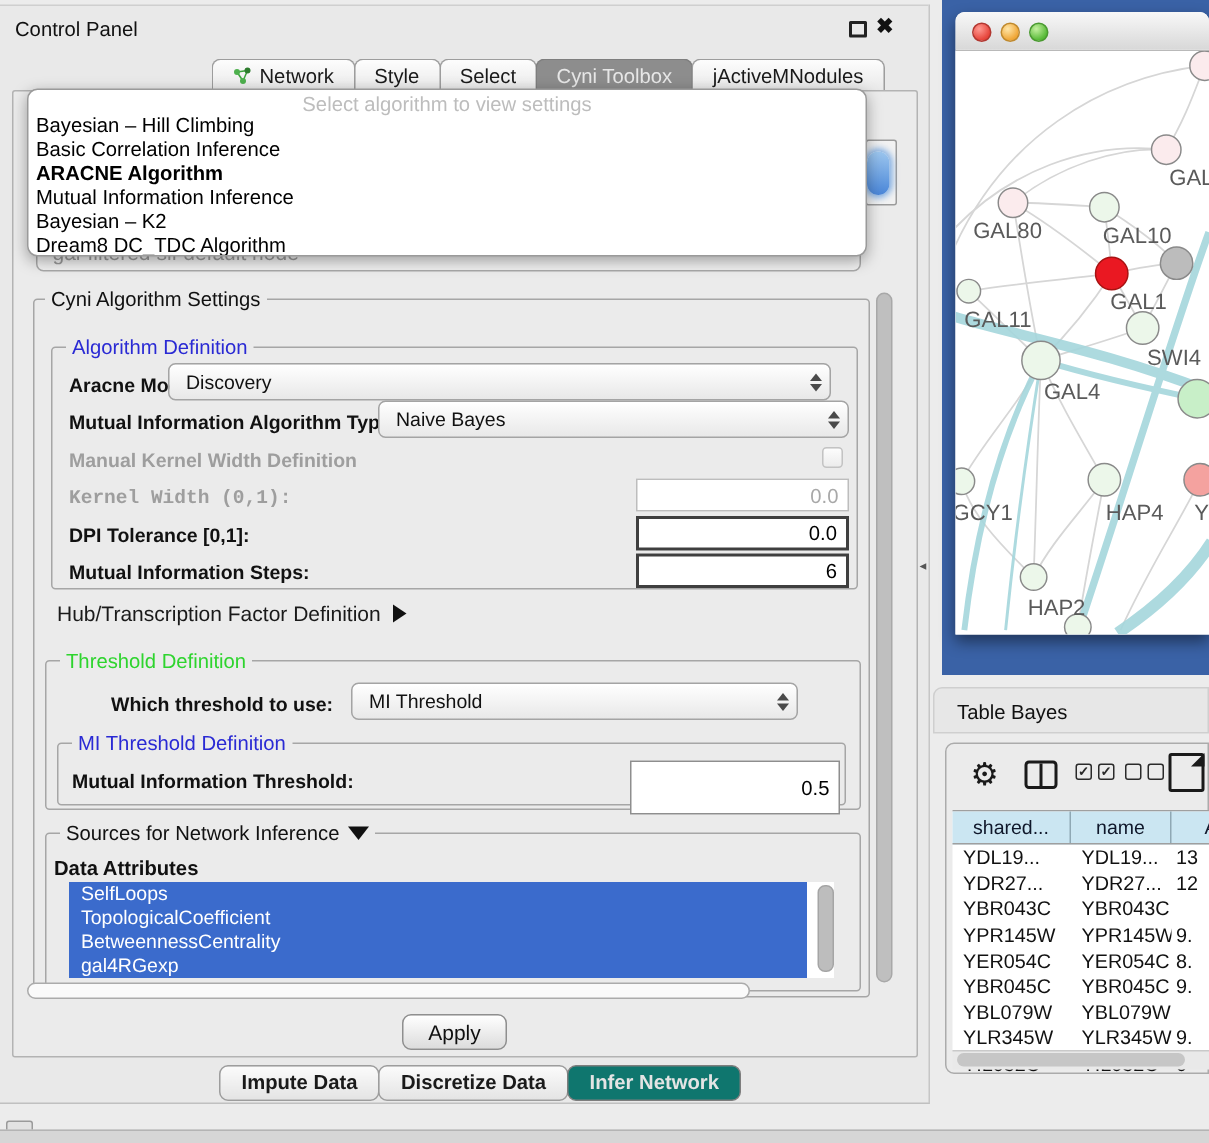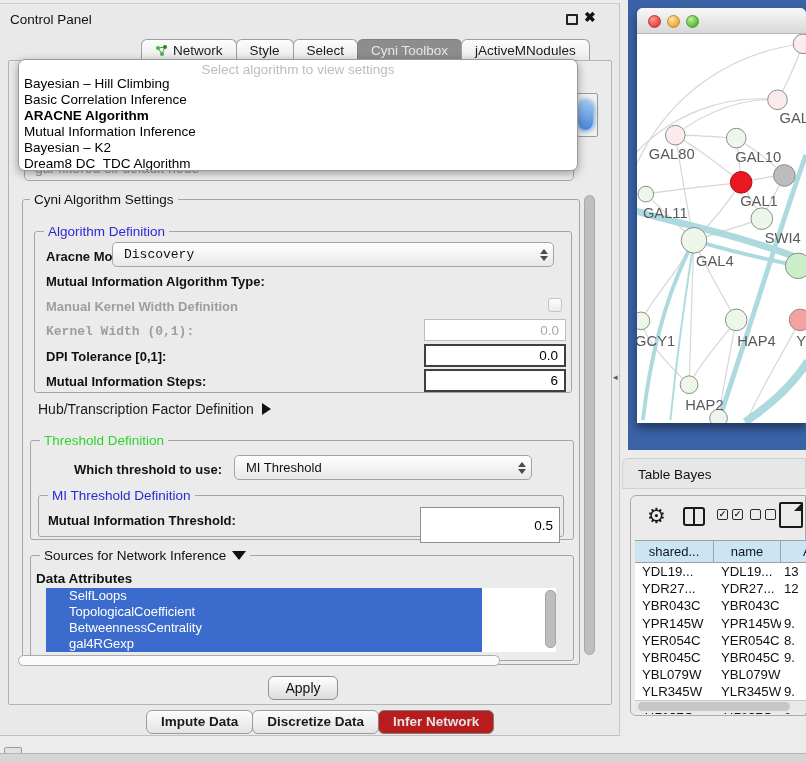--- a/index.html
+++ b/index.html
@@ -62,35 +62,35 @@
   .field.disabled { border:1px solid #bdbdbd; }
   .field.disabled span { color:#a8a8a8; }
 
   .checkbox { position:absolute; width:14px; height:14px; border:1px solid #c3c3c3; border-radius:3px; background:linear-gradient(#fdfdfd,#ececec); }
 
   .section-label { position:absolute; font-size:14px; color:#1a1a1a; white-space:nowrap; }
   .tri-right { display:inline-block; width:0; height:0; border-top:6px solid transparent; border-bottom:6px solid transparent; border-left:9px solid #111; margin-left:8px; vertical-align:-1px;}
   .tri-down  { display:inline-block; width:0; height:0; border-left:7px solid transparent; border-right:7px solid transparent; border-top:9px solid #111; margin-left:6px; vertical-align:0px;}
 
   .attr-list { position:absolute; left:46px; top:585px; width:510px; height:64px; background:#fff; }
-  .attr-item { height:16px; line-height:16px; background:#3b6bcc; color:#fff; font-size:13px; padding-left:23px; width:436px; }
+  .attr-item { height:16px; line-height:16px; background:#3b6bcc; color:#fff; font-size:13px; padding-left:8px; width:492px; }
   .attr-scroll { position:absolute; right:0; top:2px; width:11px; height:58px; border-radius:5px; background:#bdbdbd; border:1px solid #a5a5a5; }
 
   .vscroll { left:583px; top:188px; width:15px; height:474px; }
   .vscroll .thumb { position:absolute; left:1px; top:4px; width:11px; height:460px; border-radius:6px; background:#bfbfbf; border:1px solid #a8a8a8; }
   .hscroll { left:16px; top:651px; width:564px; height:14px; }
   .hscroll .thumb { position:absolute; left:2px; top:1px; width:482px; height:11px; border-radius:6px; background:#fafafa; border:1px solid #ababab; }
 
   .apply-btn { left:268px; top:673px; width:70px; height:24px; border:1px solid #8f8f8f; border-radius:6px;
                background:linear-gradient(#ffffff,#dcdcdc); font-size:14px; color:#111; display:flex; align-items:center; justify-content:center; }
 
   .bottom-tabs { left:146px; top:707px; display:flex; }
   .btab { padding:3px 14px 4px 14px; font-size:13.5px; font-weight:600; color:#1a1a1a; border:1px solid #9d9d9d; margin-right:-1px;
           border-radius:6px 6px 6px 6px; background:linear-gradient(#fbfbfb,#e4e4e4); }
-  .btab.selected { background:#b91c1c; color:#e4e4e4; border-color:#7e7e7e; }
+  .btab.selected { background:#0f766e; color:#e4e4e4; border-color:#7e7e7e; }
 
   
   #net-frame { left:628px; top:0; width:178px; height:450px; background:#3a62a6; }
   #net-window { left:637px; top:8px; width:169px; height:415px; background:#fff; border-radius:6px 6px 0 0;
                 box-shadow:0 5px 10px rgba(0,0,0,.45); }
   .net-titlebar { left:0; top:0; width:100%; height:26px; border-radius:6px 6px 0 0;
                   background:linear-gradient(#f8f8f8,#d8d8d8); border-bottom:1px solid #b9b9b9; }
   .tl { position:absolute; top:7px; width:13px; height:13px; border-radius:50%; }
   .tl.red { left:11px; background:radial-gradient(circle at 35% 30%, #ff9a92, #e6443a 70%); border:1px solid #b23730; }
   .tl.yellow { left:30px; background:radial-gradient(circle at 35% 30%, #ffe6a8, #f0a636 70%); border:1px solid #c08a2e; }
@@ -183,29 +183,36 @@
     <div class="dd-item">Dream8 DC_TDC Algorithm</div>
   </div>
 
   <div class="group" style="left:22px; top:196px; width:558px; height:466px;"></div>
   <span class="group-title" style="left:30px; top:189px; color:#111;">Cyni Algorithm Settings</span>
 
   <div class="group" style="left:34px; top:228px; width:538px; height:162px;"></div>
   <span class="group-title t-blue" style="left:44px; top:221px;">Algorithm Definition</span>
 
   <span class="lbl" style="left:46px; top:246px;">Aracne Mode:</span>
-  <div class="combo" style="left:112px; top:239px; width:442px;font-family:Liberation Mono, monospace;">
+  <div class="combo" style="left:112px; top:239px; width:442px;">
     <span class="combo-text">Discovery</span>
     <span class="combo-arrows">
         <i class="arr-up"></i>
         <i class="arr-dn"></i>
       </span>
   </div>
 
   <span class="lbl" style="left:46px; top:271px;">Mutual Information Algorithm Type:</span>
+  <div class="combo" style="left:252px; top:264px; width:314px;">
+    <span class="combo-text">Naive Bayes</span>
+    <span class="combo-arrows">
+        <i class="arr-up"></i>
+        <i class="arr-dn"></i>
+      </span>
+  </div>
 
   <span class="lbl disabled" style="left:46px; top:296px;">Manual Kernel Width Definition</span>
   <div class="checkbox" style="left:548px; top:295px;"></div>
 
   <span class="lbl disabled" style="left:46px; top:321px;font-family:Liberation Mono, monospace;">Kernel Width (0,1):</span>
   <div class="field disabled" style="left:424px; top:316px; width:142px; height:22px;">
     <span>0.0</span>
   </div>
 
   <span class="lbl" style="left:46px; top:346px;">DPI Tolerance [0,1]:</span>

